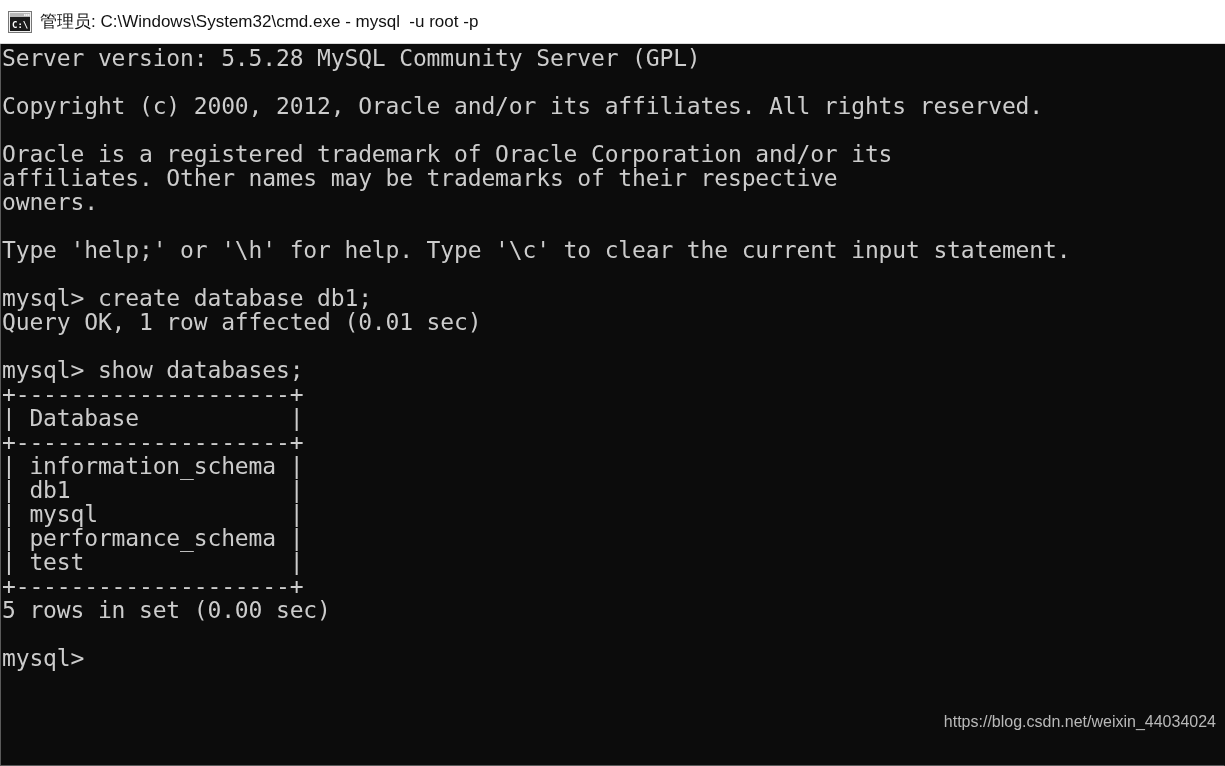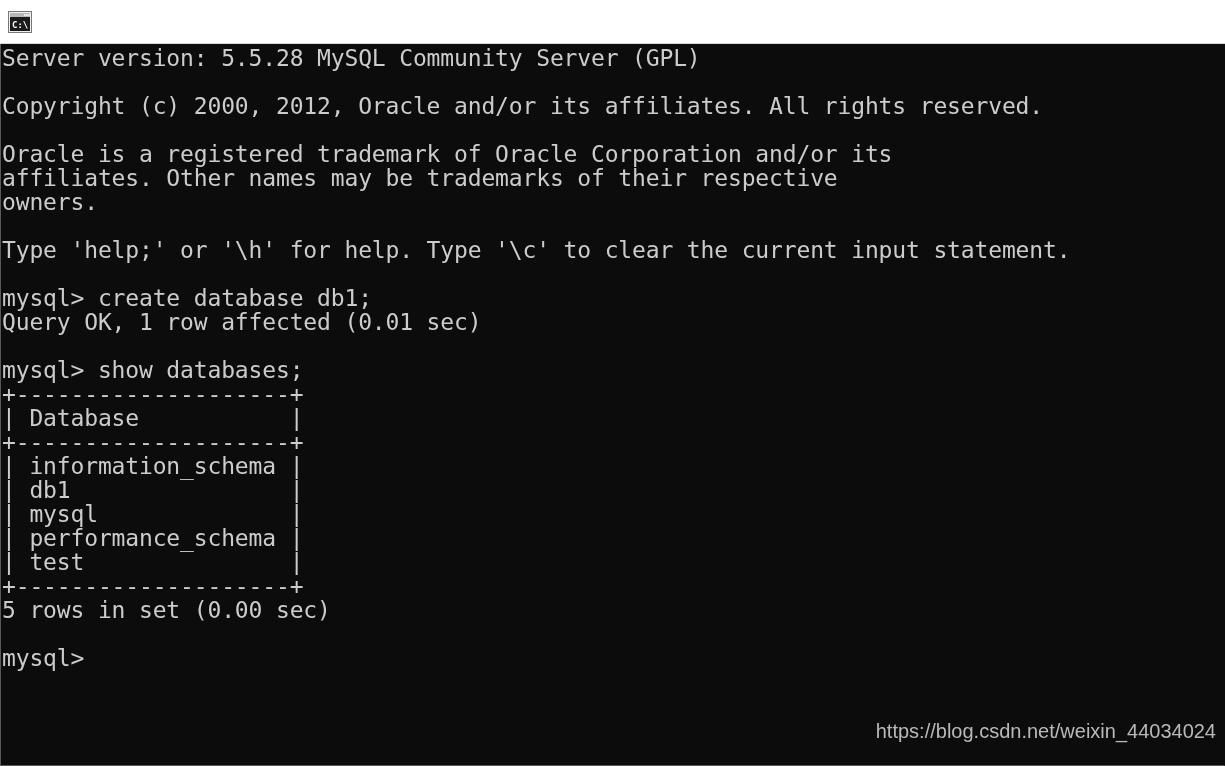--- a/index.html
+++ b/index.html
@@ -83,43 +83,44 @@
     white-space: pre;
   }
   #screen .line.blank {
     height: 24px;
   }
 
   
   #watermark {
     position: absolute;
     right: 8px;
-    bottom: 22px;
+    bottom: 34px;
     font-family: "Liberation Sans", sans-serif;
-    font-size: 20px;
+    font-size: 16px;
     color: #b9b9b9;
     white-space: pre;
     user-select: none;
   }
 </style>
 </head>
 <body>
 
 <div id="window">
 
   <div id="titlebar">
     <svg class="app-icon" viewBox="0 0 24 22">
       <rect x="0.5" y="0.5" width="23" height="21" fill="#f0f0f0" stroke="#777777"></rect>
       <rect x="2" y="2" width="20" height="4" fill="#b8b8b8"></rect>
       <rect x="16" y="3" width="1.6" height="2" fill="#efefef"></rect>
       <rect x="18" y="3" width="1.6" height="2" fill="#efefef"></rect>
       <rect x="20" y="3" width="1.6" height="2" fill="#efefef"></rect>
       <rect x="2" y="6" width="20" height="14" fill="#1b1b1b"></rect>
       <text x="4" y="16.5" font-family="DejaVu Sans Mono, monospace" font-size="9" font-weight="bold" fill="#ffffff">C:\</text>
     </svg>
+    <span class="title-text">管理员: C:\Windows\System32\cmd.exe - mysql  -u root -p</span>
   </div>
 
   <div id="console">
     <div id="screen"><div class="line">Server version: 5.5.28 MySQL Community Server (GPL)</div><div class="line blank">&nbsp;</div><div class="line">Copyright (c) 2000, 2012, Oracle and/or its affiliates. All rights reserved.</div><div class="line blank">&nbsp;</div><div class="line">Oracle is a registered trademark of Oracle Corporation and/or its</div><div class="line">affiliates. Other names may be trademarks of their respective</div><div class="line">owners.</div><div class="line blank">&nbsp;</div><div class="line">Type 'help;' or '\h' for help. Type '\c' to clear the current input statement.</div><div class="line blank">&nbsp;</div><div class="line">mysql&gt; create database db1;</div><div class="line">Query OK, 1 row affected (0.01 sec)</div><div class="line blank">&nbsp;</div><div class="line">mysql&gt; show databases;</div><div class="line">+--------------------+</div><div class="line">| Database           |</div><div class="line">+--------------------+</div><div class="line">| information_schema |</div><div class="line">| db1                |</div><div class="line">| mysql              |</div><div class="line">| performance_schema |</div><div class="line">| test               |</div><div class="line">+--------------------+</div><div class="line">5 rows in set (0.00 sec)</div><div class="line blank">&nbsp;</div><div class="line">mysql&gt;</div></div>
     <div id="watermark">https://blog.csdn.net/weixin_44034024</div>
   </div>
 
 </div>
 
 </body></html>

